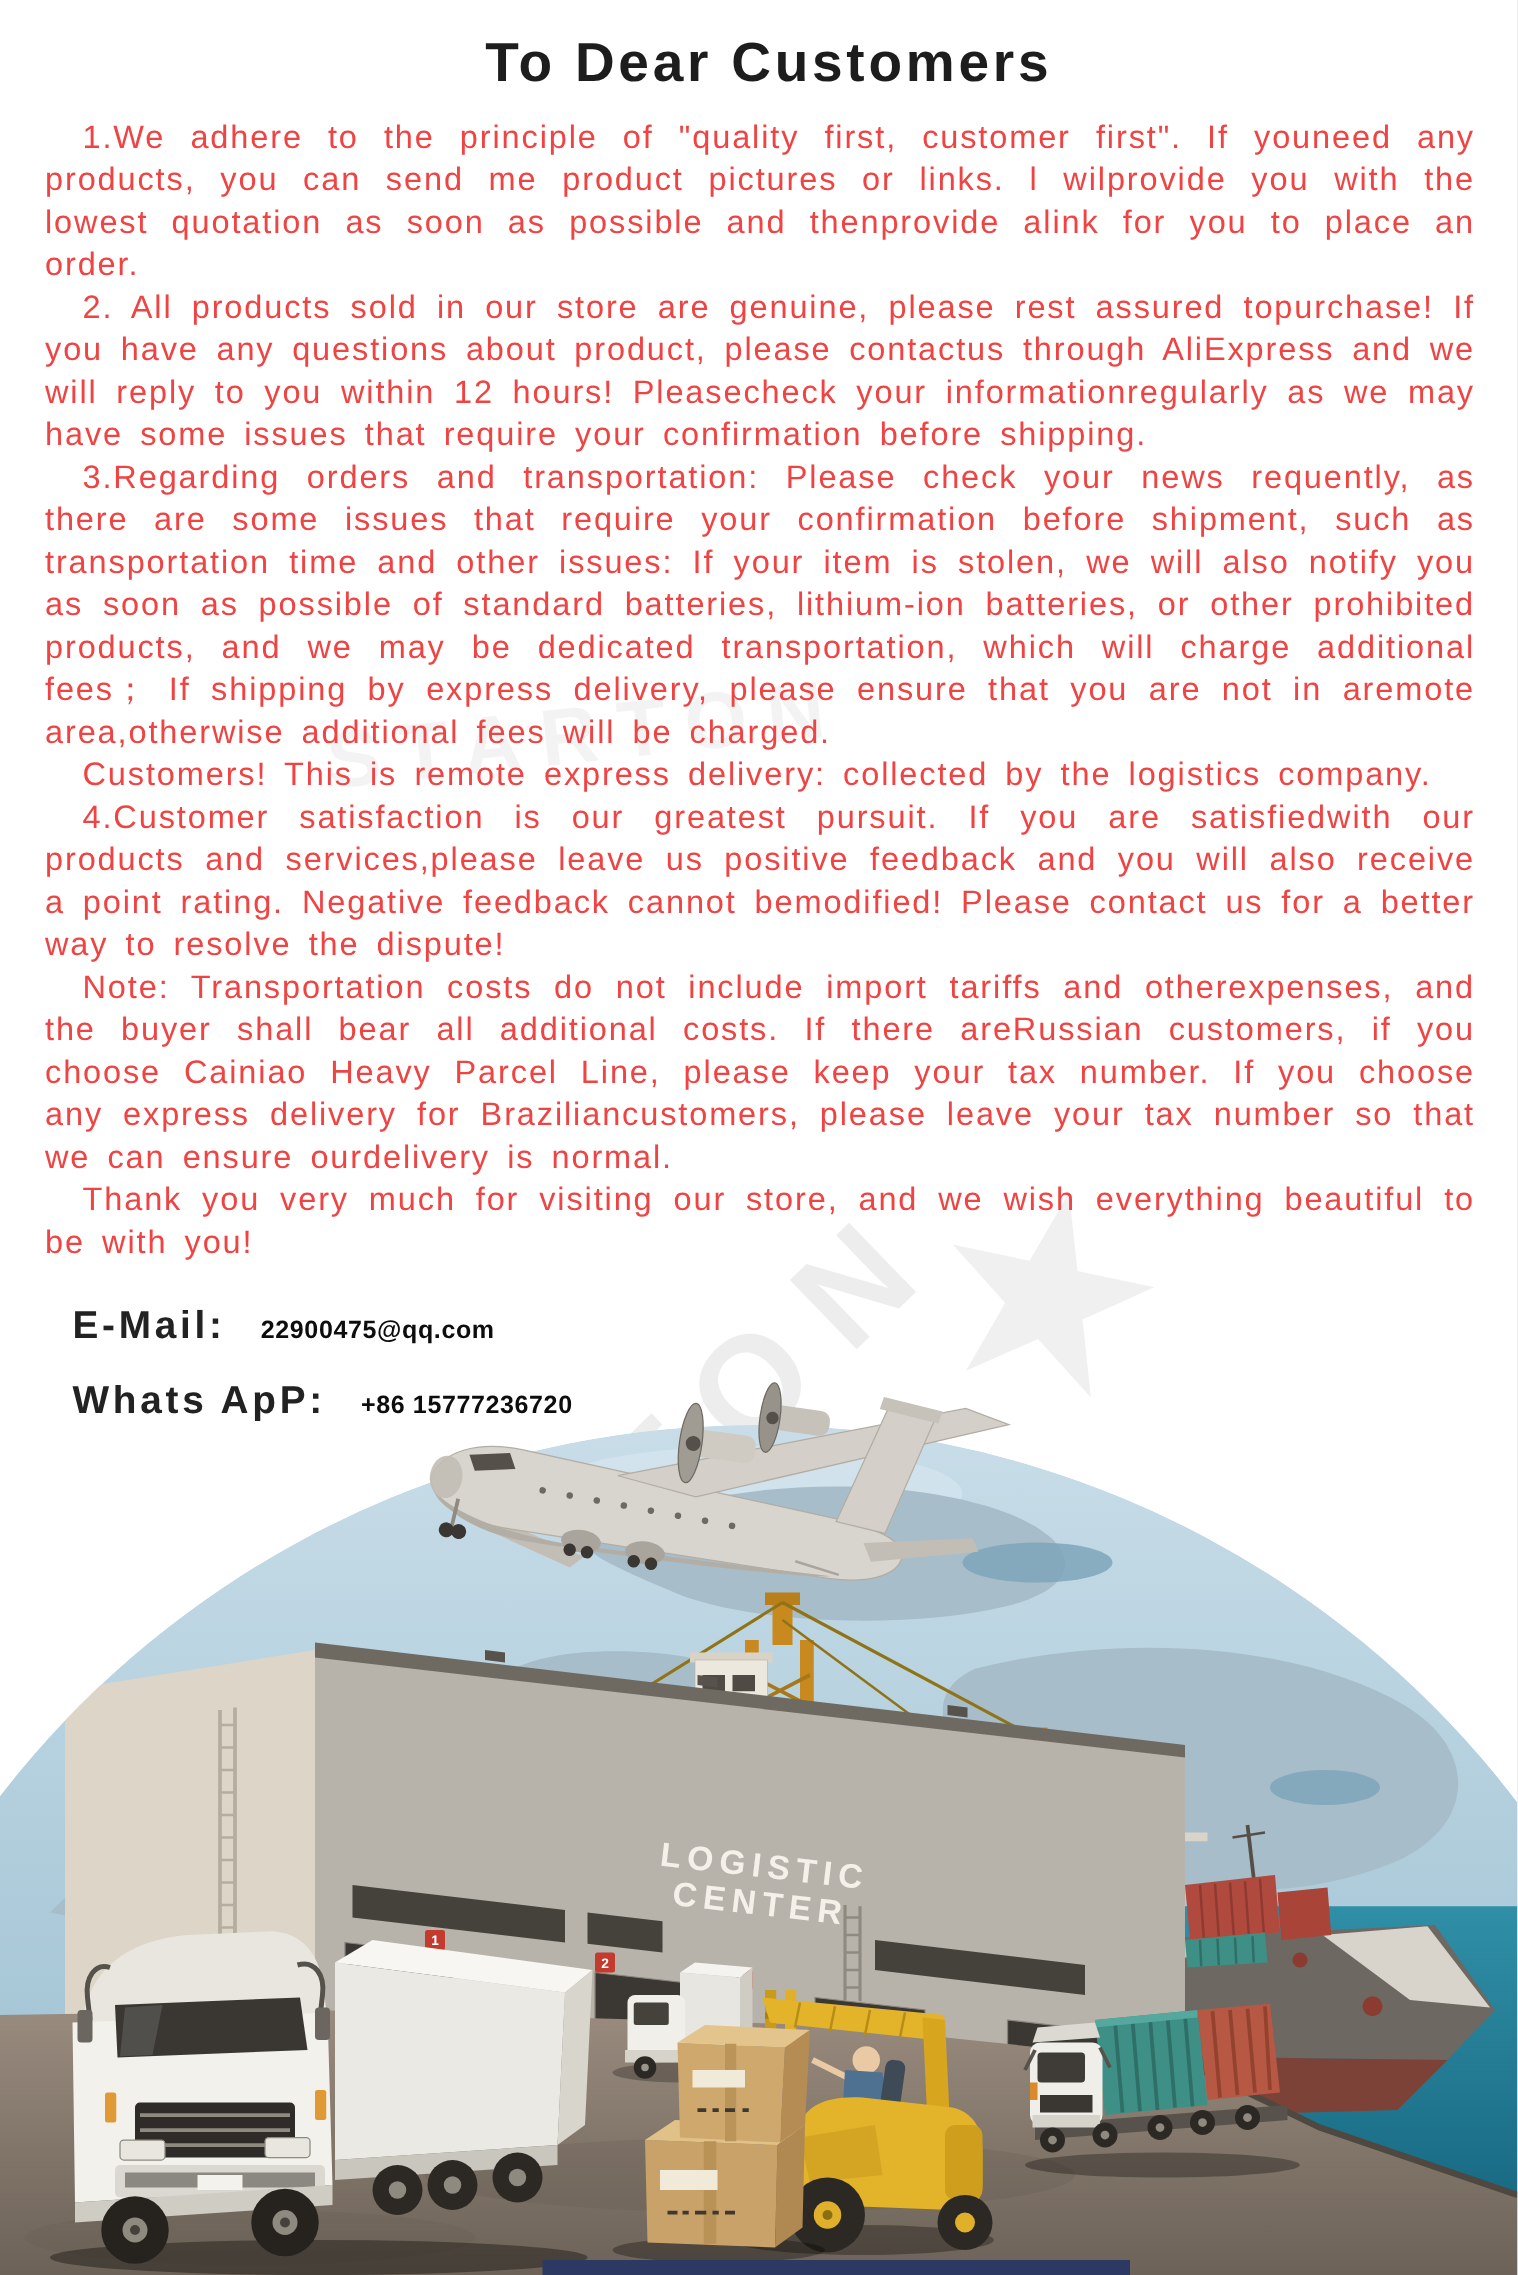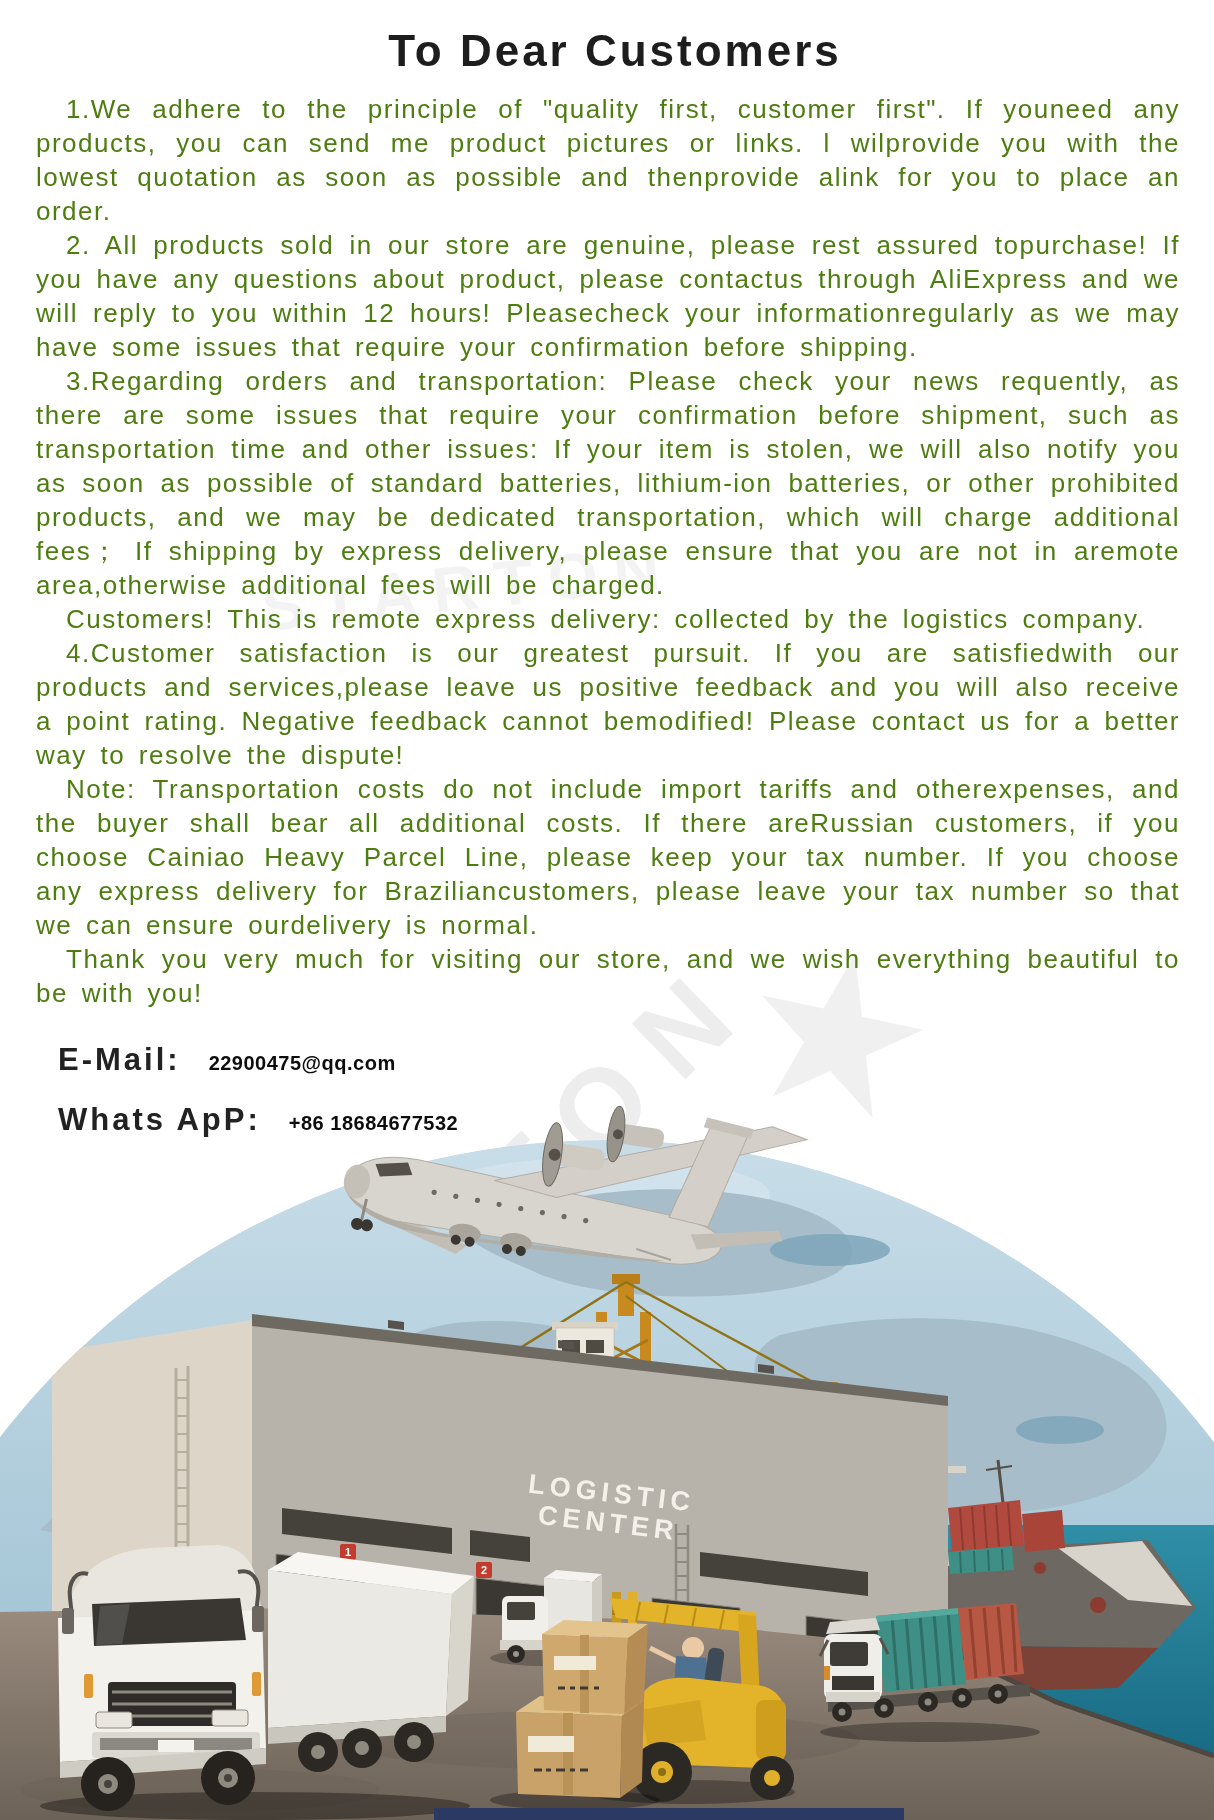--- a/index.html
+++ b/index.html
@@ -22,21 +22,21 @@
   .body-text{
     position:relative;z-index:2;
     padding:0 34px 0 36px;
   }
   .body-text p{
     margin:0;
     font-size:26px;line-height:34px;
     letter-spacing:1.5px;word-spacing:5px;
     text-align:justify;
     text-indent:30px;
-    color:#4d7c0f;
+    color:#ef4444;
   }
   .contact-row{
     position:relative;z-index:3;
     padding-left:58px;
     display:flex;align-items:baseline;gap:28px;
   }
   .contact-row.email{margin-top:32px;}
   .contact-row.whatsapp{margin-top:24px;text-align:right;}
   .contact-label{
     font-size:31px;font-weight:700;letter-spacing:3px;color:#222222;
@@ -101,21 +101,21 @@
     <p>Note: Transportation costs do not include import tariffs and otherexpenses, and the buyer shall bear all additional costs. If there areRussian customers, if you choose Cainiao Heavy Parcel Line, please keep your tax number. If you choose any express delivery for Braziliancustomers, please leave your tax number so that we can ensure ourdelivery is normal.</p>
     <p>Thank you very much for visiting our store, and we wish everything beautiful to be with you!</p>
   </div>
 
   <div class="contact-row email">
     <span class="contact-label">E-Mail:</span>
     <span class="contact-value">22900475@qq.com</span>
   </div>
   <div class="contact-row whatsapp">
     <span class="contact-label">Whats ApP:</span>
-    <span class="contact-value">+86 18684677532</span>
+    <span class="contact-value">+86 15777236720</span>
   </div>
 
   <svg class="scene" width="1214" height="720" viewBox="0 0 1214 720">
     <defs>
       <clipPath id="globeClip">
           <circle cx="605" cy="805" r="765"></circle>
         </clipPath>
       <linearGradient id="gGlobe" x1="0" y1="0" x2="0" y2="1">
         <stop offset="0" stop-color="#c8dde8"></stop>
         <stop offset="0.4" stop-color="#9dc0d2"></stop>

